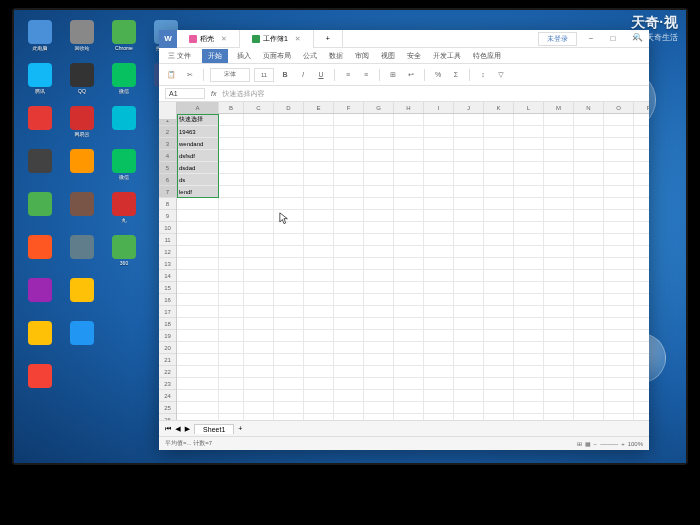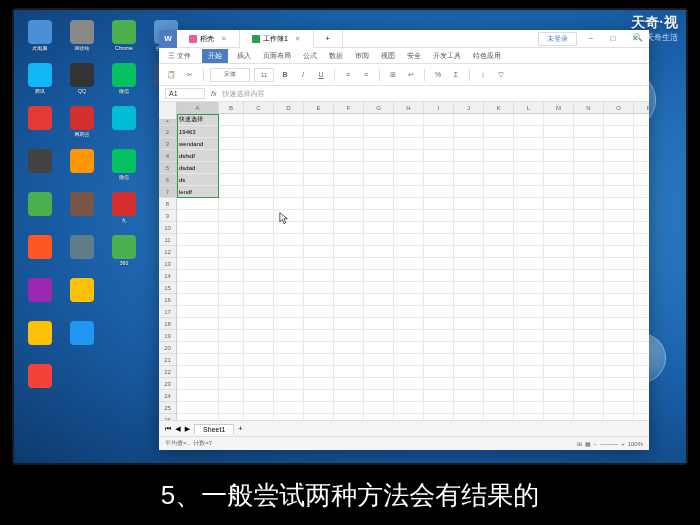--- a/index.html
+++ b/index.html
@@ -839,14 +839,13 @@
             <span>+</span>
             <span>100%</span>
           </div>
         </div>
       </div>
 
       <div class="watermark">天奇·视</div>
       <div class="wm-sub">🔍 天奇生活</div>
     </div>
   </div>
-  <div class="caption">5、一般尝试两种方法会有结果的</div>
 </div>
 
 </body></html>

